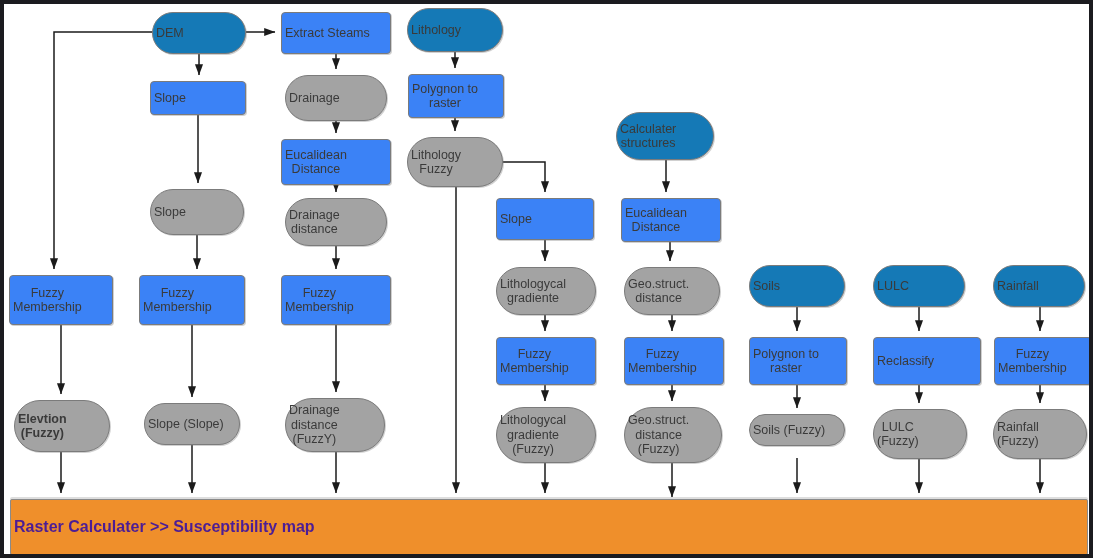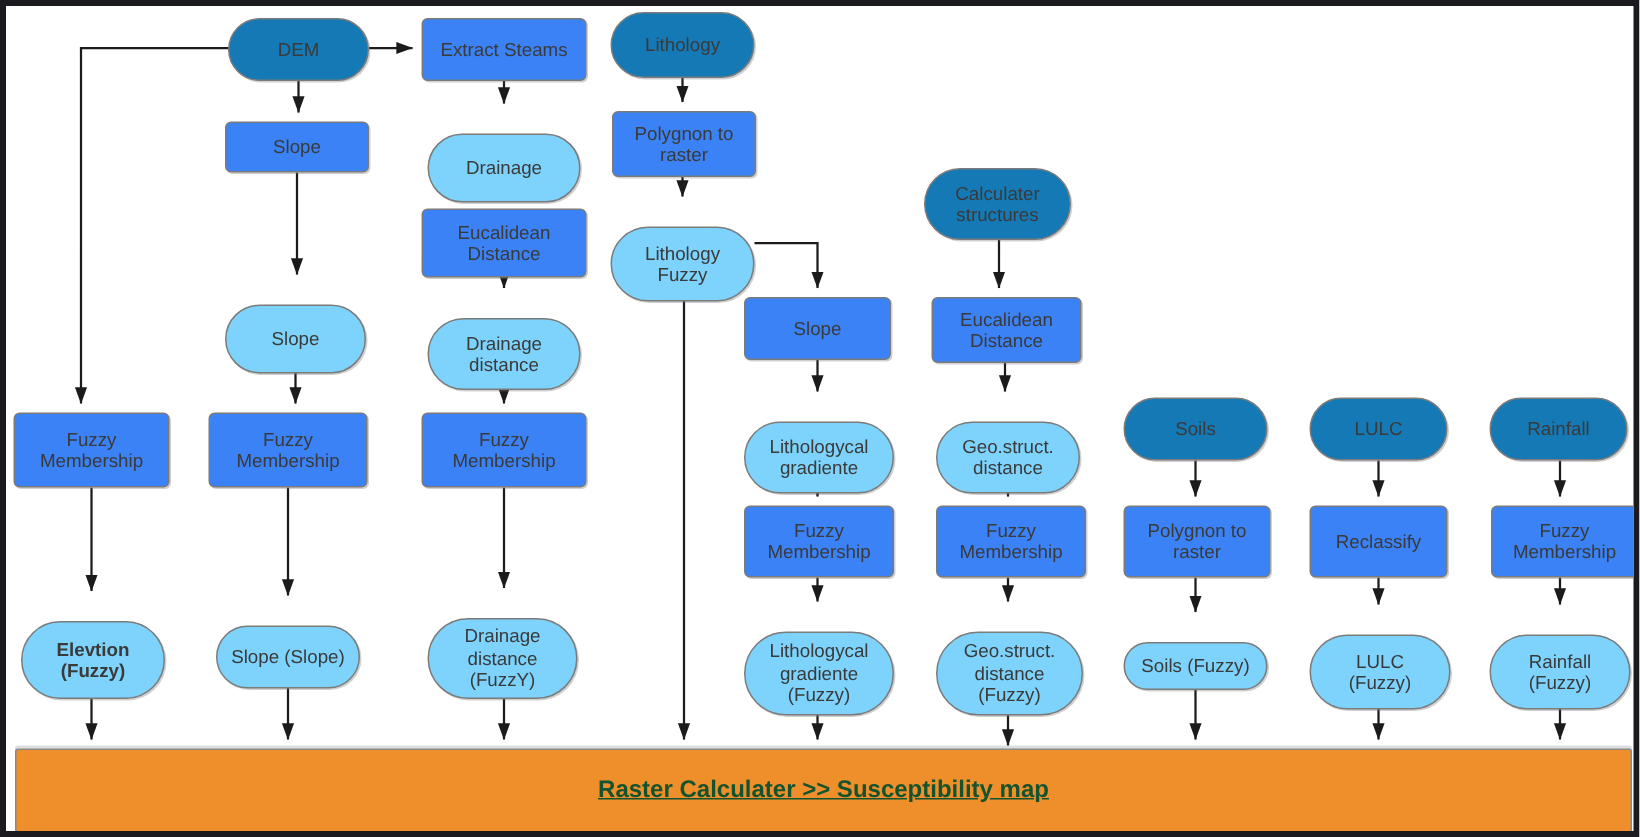--- a/index.html
+++ b/index.html
@@ -20,54 +20,51 @@
     position: absolute;
     left: 0; top: 0;
     width: 1093px; height: 558px;
     pointer-events: none;
   }
   .node {
     position: absolute;
     box-sizing: border-box;
     display: flex;
     align-items: center;
-    justify-content: center;
     text-align: center;
     color: #3a3a3a;
     font-size: 12.5px;
     line-height: 1.16;
     border: 1.6px solid #7b7b7b;
     padding: 2px 3px;
     z-index: 2;
   }
   .node.proc {
     background: #3b82f6;
     border-radius: 4px;
     box-shadow: 1px 1px 0 rgba(120,120,120,0.35);
   }
   .node.data {
-    background: #7dd3fc;
+    background: #a3a3a3;
     border-radius: 999px;
     box-shadow: 1px 1px 0 rgba(120,120,120,0.35);
-    margin-top: 14px;
   }
   .node.input {
     background: #1579b6;
     border-radius: 999px;
     box-shadow: 1px 1px 0 rgba(120,120,120,0.35);
   }
   .node.result {
     background: #ef8f2b;
     border-radius: 2px;
     border: 1.6px solid #8a8a8a;
     font-weight: bold;
     font-size: 16px;
-    color: #14532d;
+    color: #4c1d95;
     box-shadow: 0 -2px 0 rgba(200,200,200,0.6);
-    text-decoration: underline;
   }
   .node span { display: block; white-space: pre-line; }
 </style>
 </head>
 <body>
 
 <div id="canvas">
   <svg id="edges" xmlns="http://www.w3.org/2000/svg">
     <defs>
       <marker id="arw" markerWidth="9" markerHeight="9" refX="7.2" refY="3.1" orient="auto" markerUnits="strokeWidth">
@@ -194,21 +191,21 @@
 Membership</span>
       </div>
       <div class="node proc" style="left: 620px; top: 333px; width: 100px; height: 48px;">
         <span>Fuzzy
 Membership</span>
       </div>
       <div class="node proc" style="left: 745px; top: 333px; width: 98px; height: 48px;">
         <span>Polygnon to
 raster</span>
       </div>
-      <div class="node proc" style="left: 869px; top: 333px; width: 92px; height: 48px;">
+      <div class="node proc" style="left: 869px; top: 333px; width: 108px; height: 48px;">
         <span>Reclassify</span>
       </div>
       <div class="node proc" style="left: 990px; top: 333px; width: 98px; height: 48px;">
         <span>Fuzzy
 Membership</span>
       </div>
       <div class="node data" style="left: 10px; top: 396px; width: 96px; height: 52px; font-weight: bold;">
         <span>Elevtion
 (Fuzzy)</span>
       </div>

